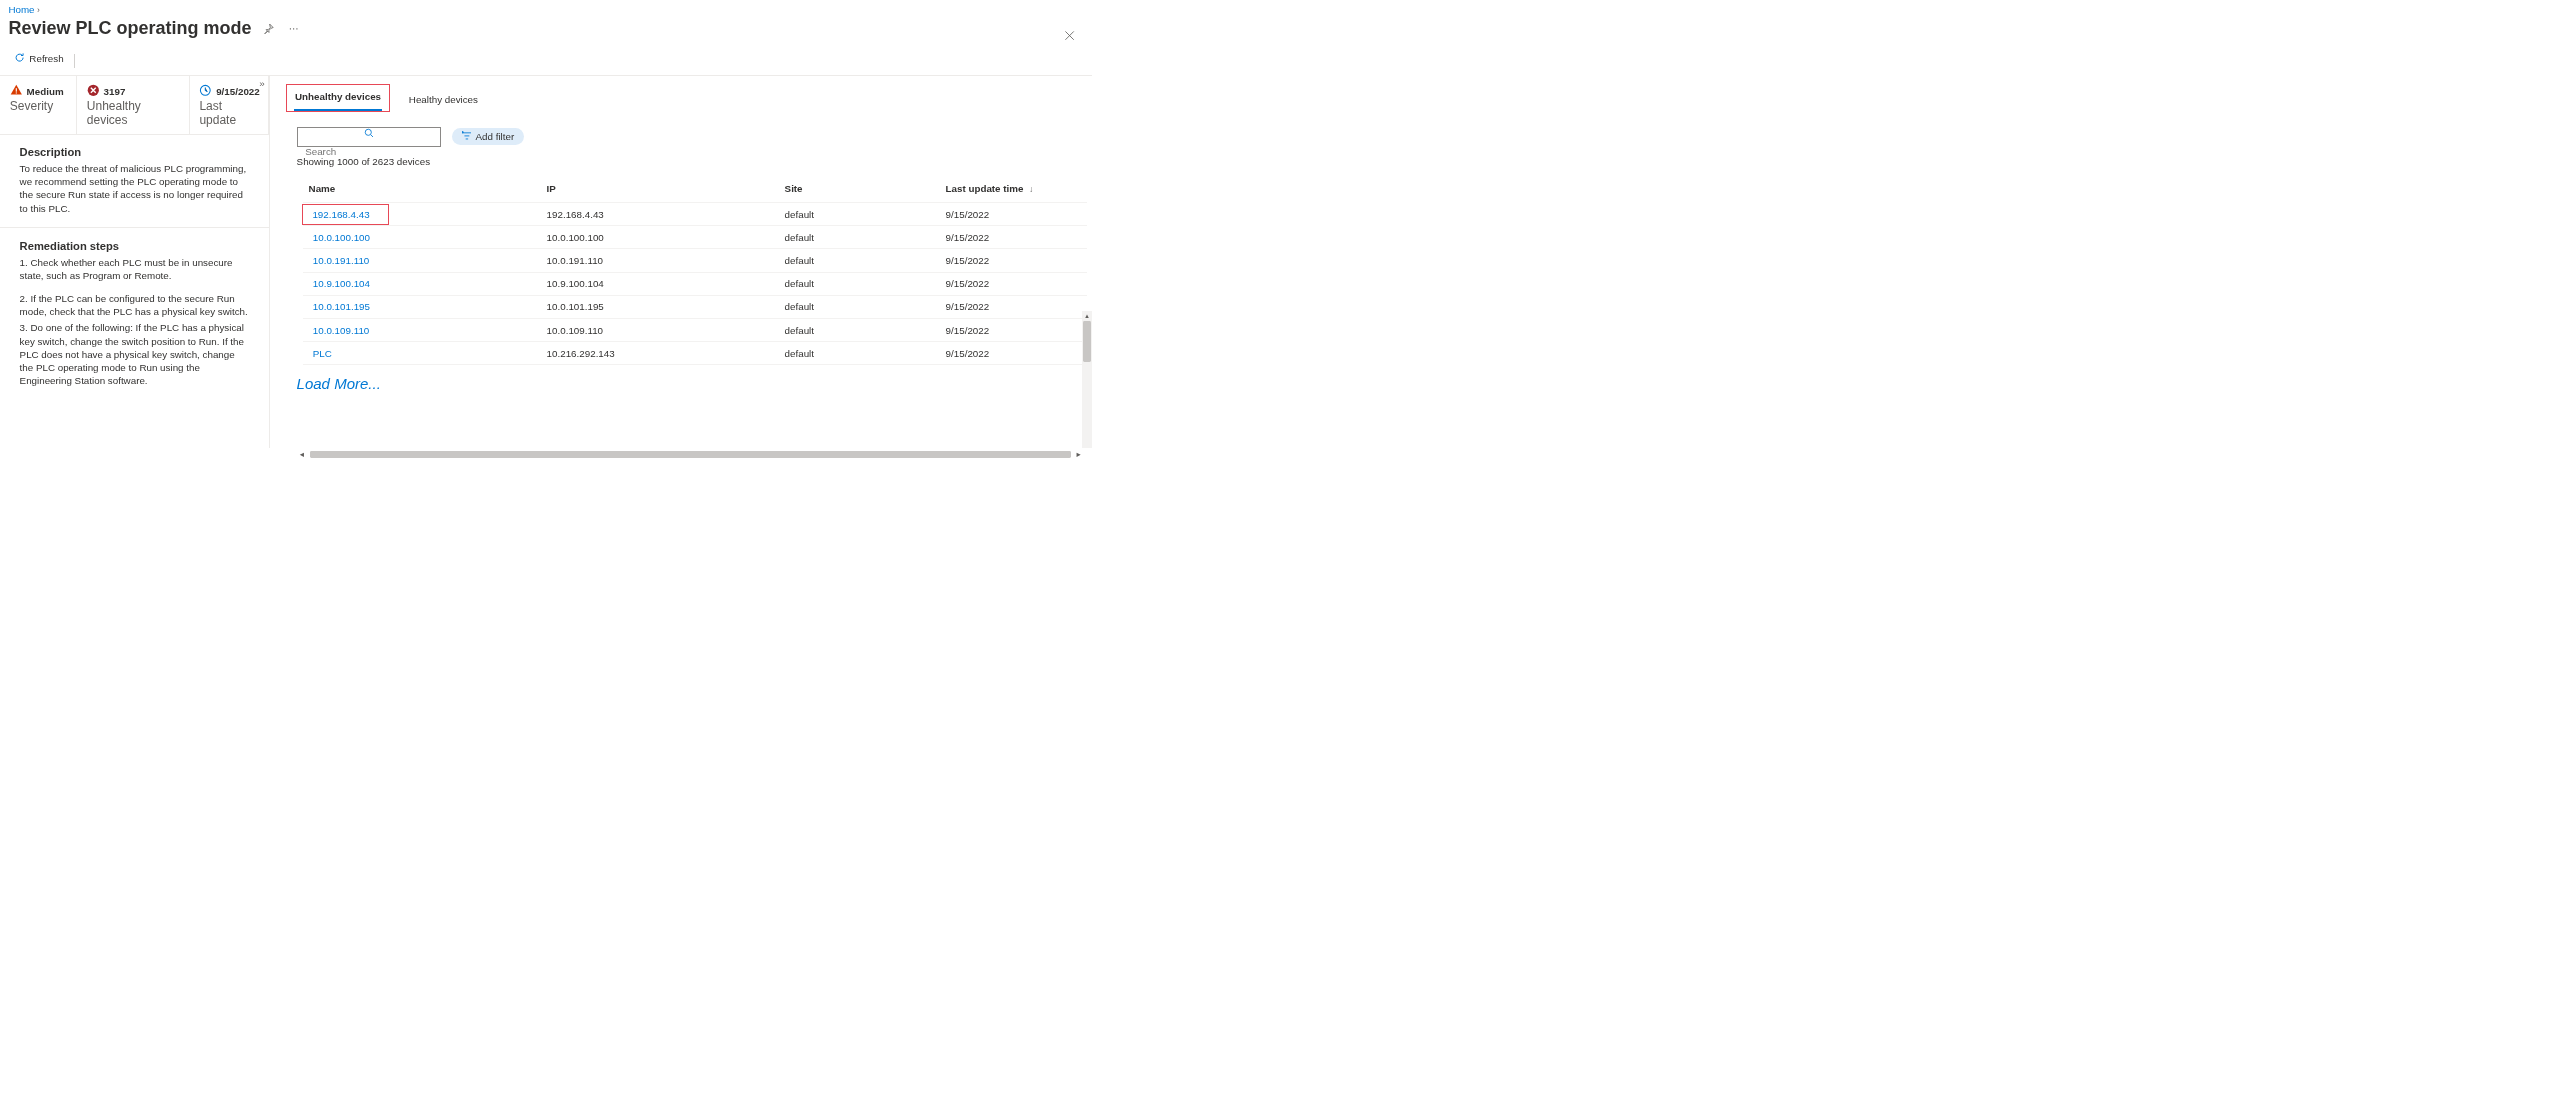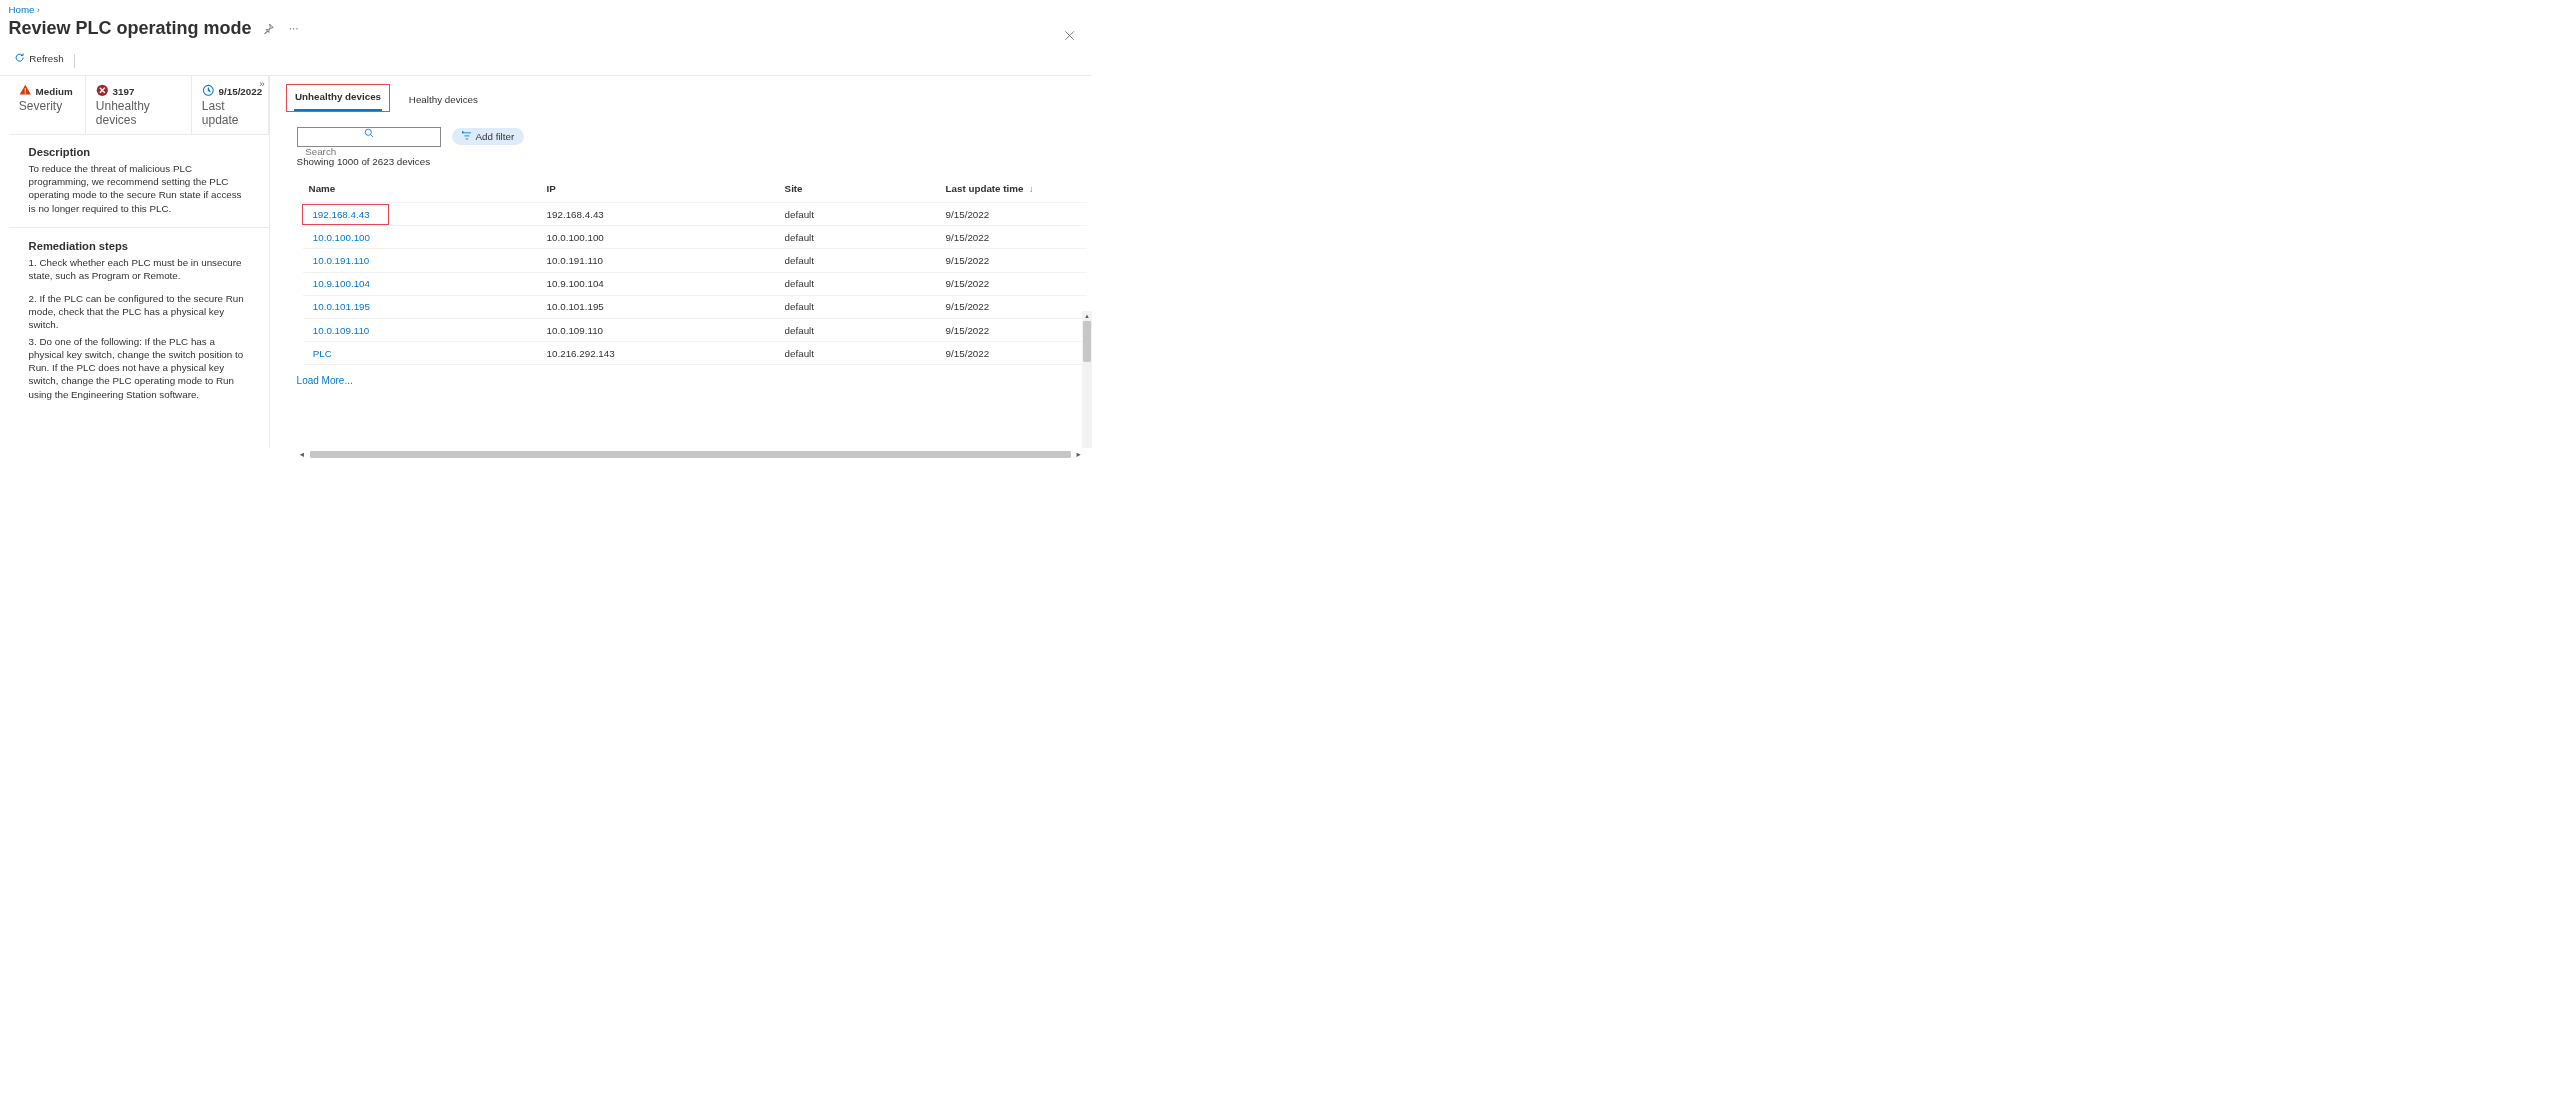--- a/index.html
+++ b/index.html
@@ -64,21 +64,21 @@
   }
   .cmd-sep { width:0.7px; height:14px; background:#d2d0ce; margin: 0 4.2px; }
   
   .main {
     display:flex;
     height: calc(100% - 90px);
   }
   .side {
     width: 270px;
     border-right: 0.7px solid #edebe9;
-    display:flex; flex-direction:column;padding-left:9px;
+    display:flex; flex-direction:column;
   }
   
   .stats {
     display:flex;
     border-bottom: 0.7px solid #edebe9;
     position: relative;
   }
   .stat {
     padding: 8.4px 9.8px 7px 9.8px;
     border-right: 0.7px solid #edebe9;
@@ -204,21 +204,21 @@
   .row-highlight td.name .hl {
     display:inline-block;
     border:1.4px solid #e74856;
     padding:4.2px 7px 4.2px 9.8px;
     margin:-0.7px 0 -0.7px -1.4px;
     min-width:87px;
   }
   .load-more {
     padding:9.8px 0 0 26.6px;
   }
-  .load-more a { color:#0078d4; text-decoration:none; font-size:10px;}
+  .load-more a { color:#0078d4; text-decoration:none; font-size:15px;font-style:italic;}
   
   .vscroll {
     position:absolute;
     right:0; top:245px;
     width:9.8px; height:162px;
     background:#f3f2f1;
   }
   .vscroll .thumb {
     position:absolute; left:0.7px; top:0;
     width:8.4px; height:41px;

